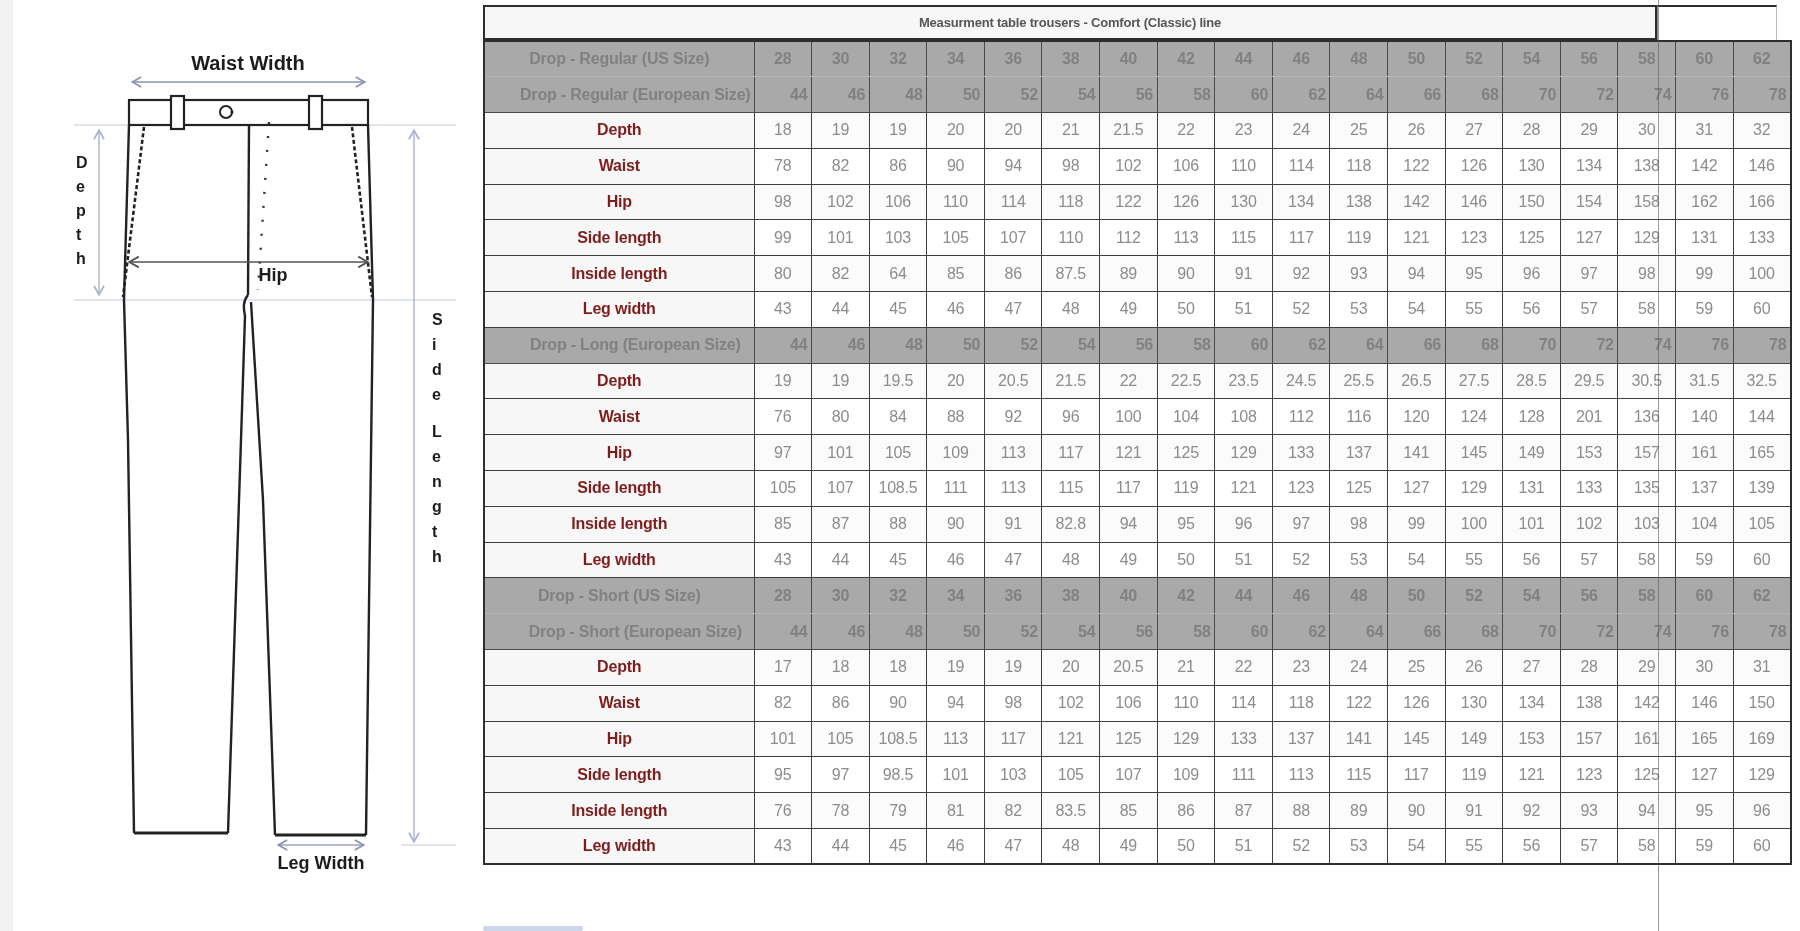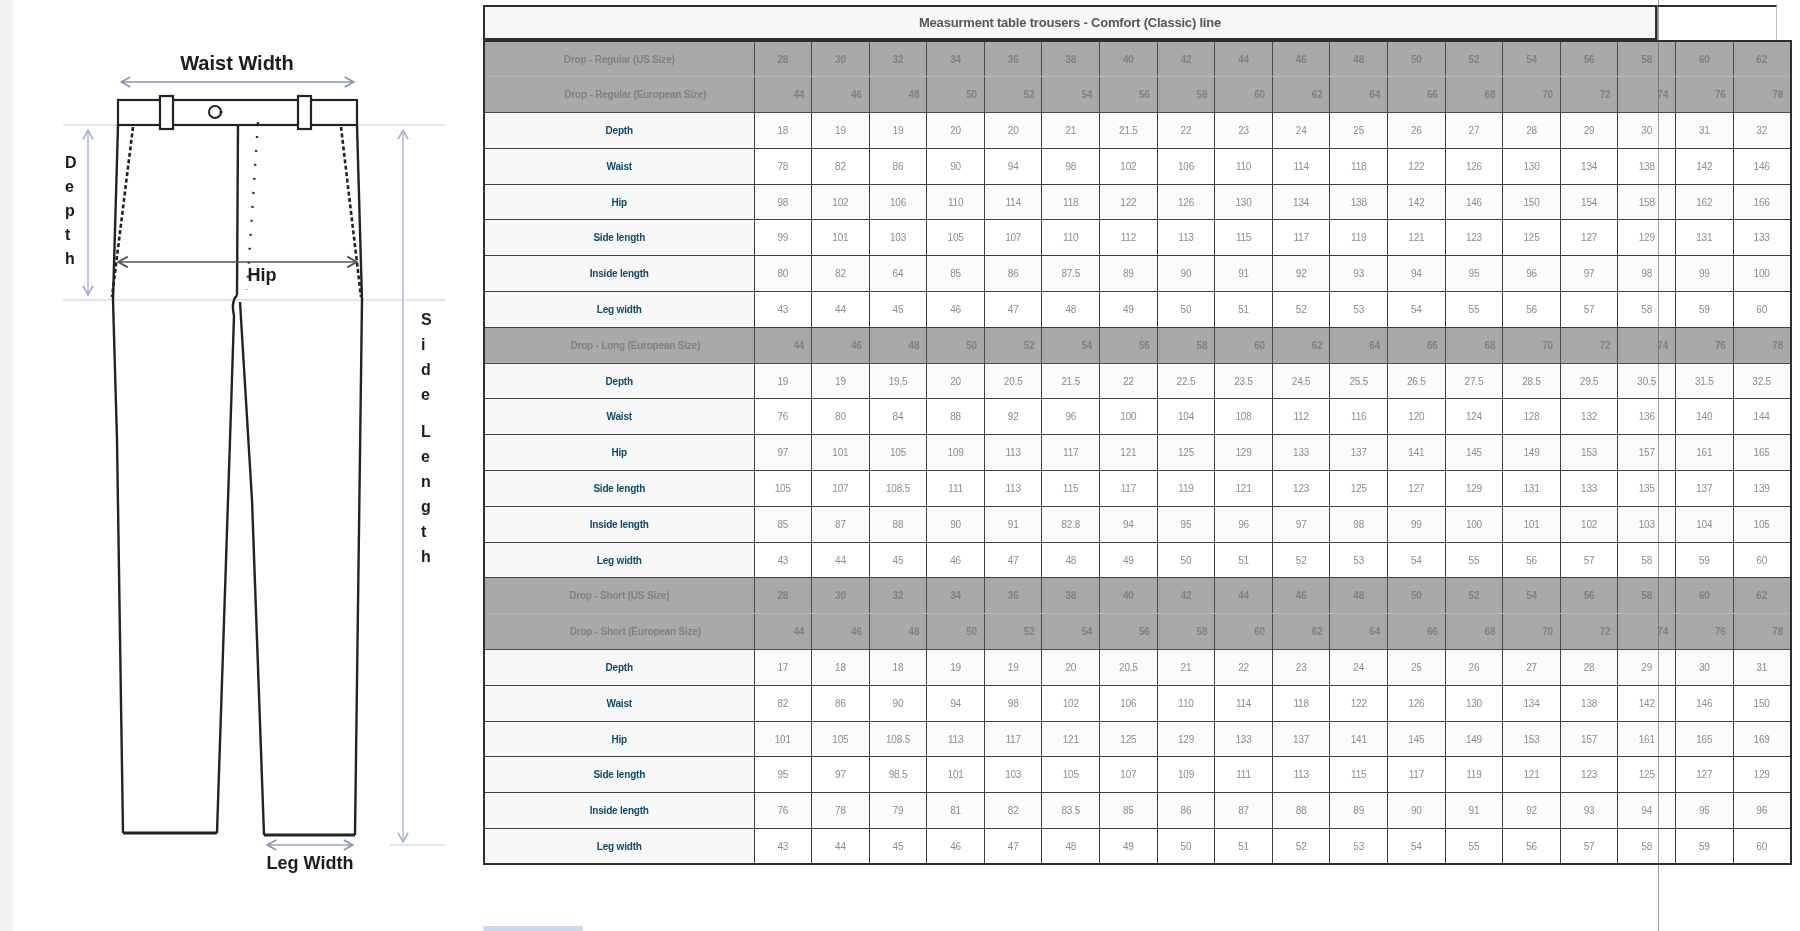--- a/index.html
+++ b/index.html
@@ -2,48 +2,48 @@
 <html><head>
 <meta charset="utf-8">
 <style>
   html,body{margin:0;padding:0;background:#fff;}
   body{
     width:1800px;height:931px;position:relative;overflow:hidden;
     font-family:"Liberation Sans","DejaVu Sans",sans-serif;
     -webkit-font-smoothing:antialiased;
   }
   .page-edge{position:absolute;left:0;top:0;width:13px;height:931px;background:#f2f2f2;}
-  .diagram-panel{position:absolute;left:13px;top:0;width:470px;height:931px;background:#fff;}
+  .diagram-panel{position:absolute;left:24px;top:0;width:470px;height:931px;background:#fff;}
 
   
   .title-bar{
     position:absolute;left:483px;top:5px;width:1174px;height:35px;
     background:#f7f7f7;border:2px solid #2e2e2e;box-sizing:border-box;
     display:flex;align-items:center;justify-content:center;
     font-weight:bold;font-size:13px;color:#565656;letter-spacing:-0.2px;
   }
   .title-gap{
     position:absolute;left:1657px;top:5px;width:120px;height:35px;
     background:#ffffff;border-top:2px solid #2e2e2e;
     border-left:1px solid #8a8a8a;border-right:1px solid #bdbdbd;
     box-sizing:border-box;
   }
 
   
   .table-wrap{position:absolute;left:483px;top:40px;}
   table.meas{
     border-collapse:collapse;table-layout:fixed;width:1307px;
-    font-size:10px;letter-spacing:-0.2px;
+    font-size:16px;letter-spacing:-0.2px;
   }
   table.meas td{
     border:1px solid #3f3f3f;height:35.8px;text-align:center;
     padding:0 2px;overflow:hidden;white-space:nowrap;box-sizing:border-box;
   }
   table.meas{border:2px solid #2e2e2e;}
-  td.lbl{background:#f7f7f7;font-weight:bold;color:#0c4a6e;}
+  td.lbl{background:#f7f7f7;font-weight:bold;color:#7f1d1d;}
   tr.data td.val{background:#fff;color:#8c8c8c;}
   tr.data.alt td.val{background:#fbfbfb;}
   tr.hdr td{background:#a9a9a9;color:#818181;font-weight:bold;border-color:#4a4a4a;}
   tr.hdr-us td{border-bottom:1px solid #b5b5b5;}
   tr.hdr-eu td{border-top:1px solid #b5b5b5;padding-left:34px;}
 
   
   .vline{position:absolute;left:1658px;top:0;width:1px;height:931px;background:rgba(90,90,90,.6);}
   .scroll-thumb{position:absolute;left:483px;top:926px;width:100px;height:5px;background:#ccd6ec;border-radius:2px;}
 
@@ -369,21 +369,21 @@
           <td class="val">92</td>
           <td class="val">96</td>
           <td class="val">100</td>
           <td class="val">104</td>
           <td class="val">108</td>
           <td class="val">112</td>
           <td class="val">116</td>
           <td class="val">120</td>
           <td class="val">124</td>
           <td class="val">128</td>
-          <td class="val">132</td>
+          <td class="val">201</td>
           <td class="val">136</td>
           <td class="val">140</td>
           <td class="val">144</td>
         </tr>
         <tr class="data alt">
           <td class="lbl">Hip</td>
           <td class="val">97</td>
           <td class="val">101</td>
           <td class="val">105</td>
           <td class="val">109</td>

